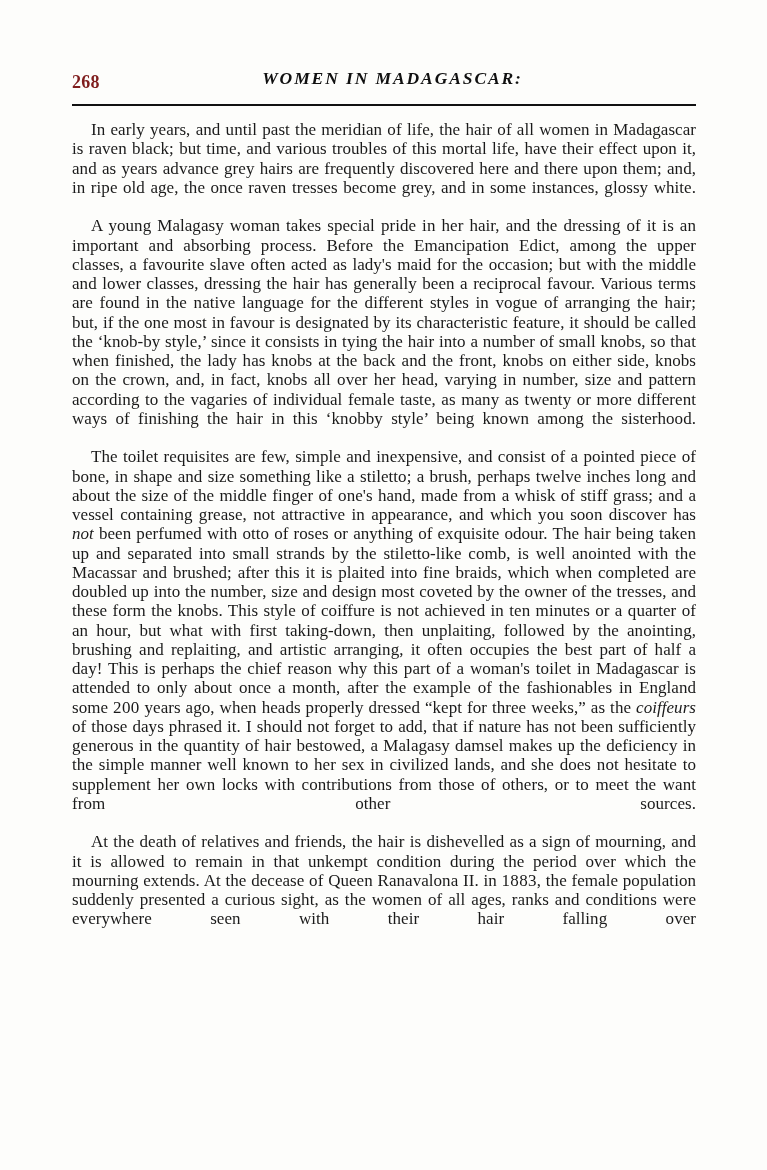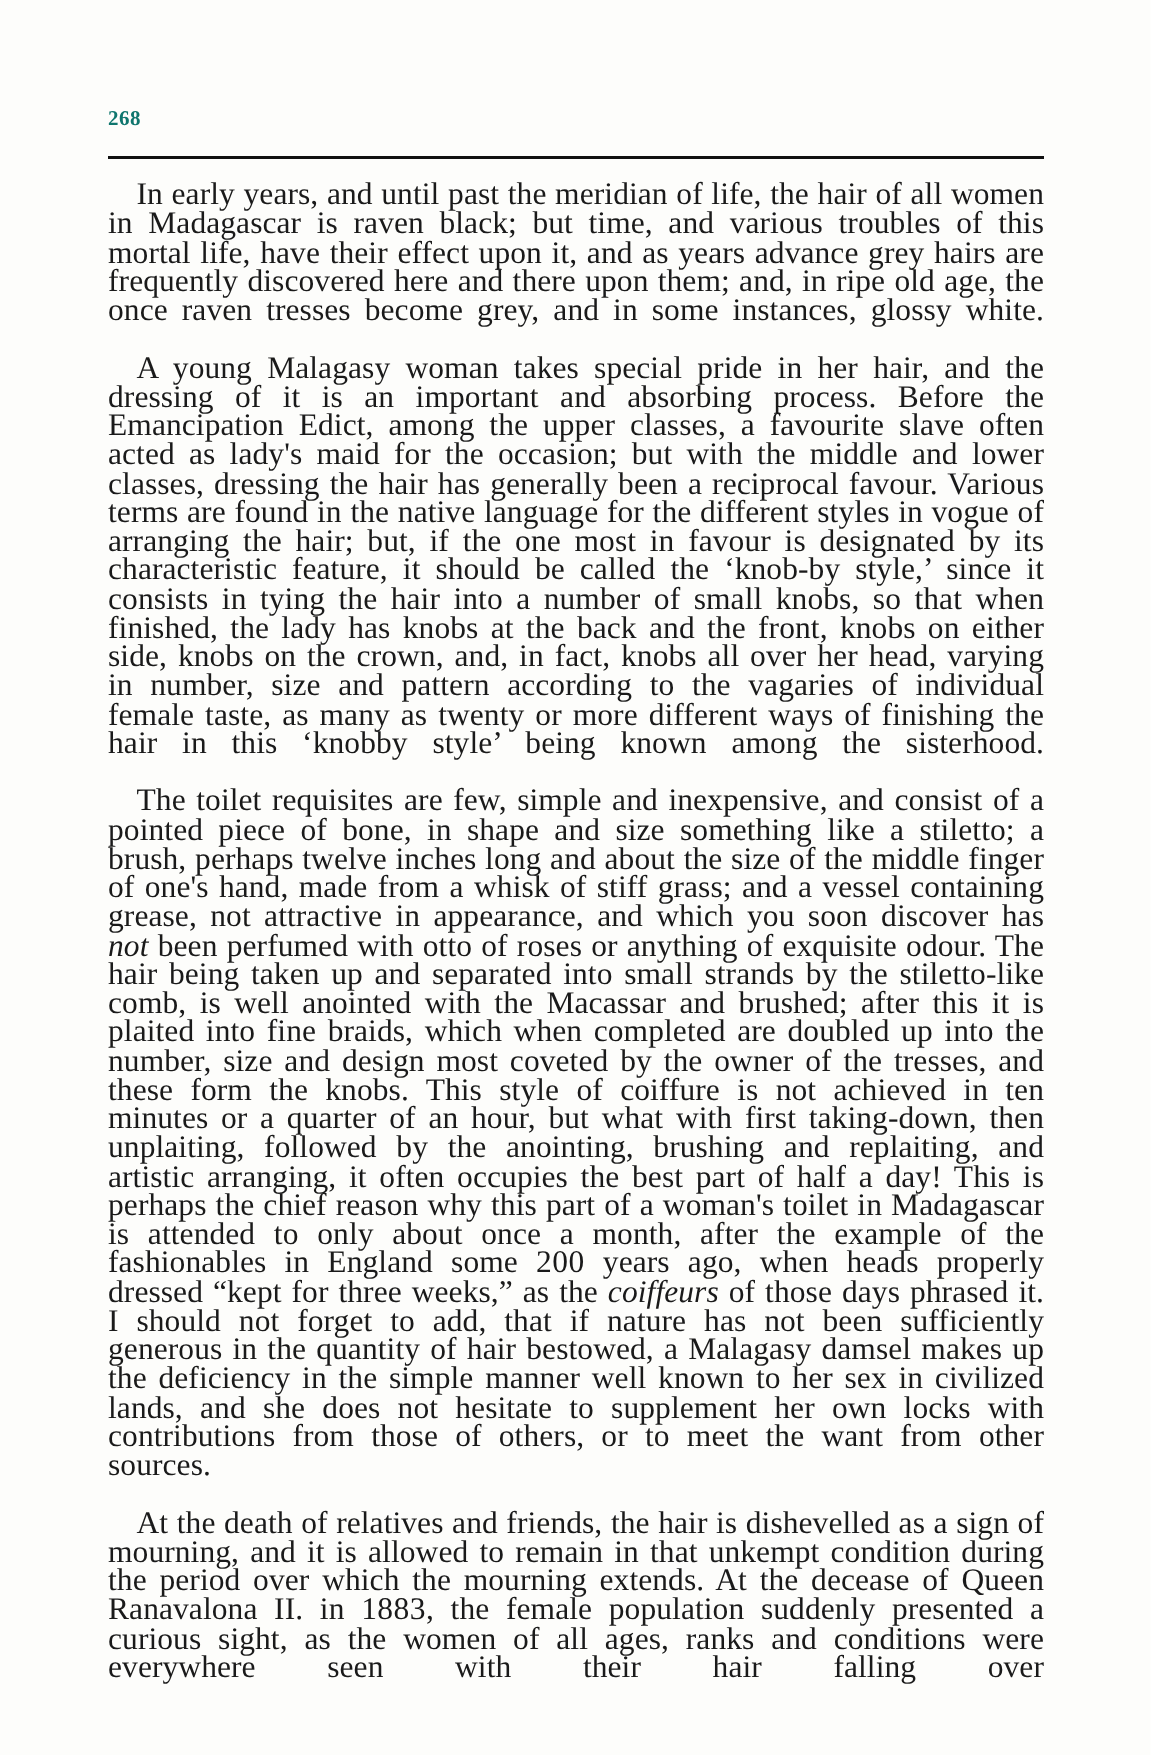--- a/index.html
+++ b/index.html
@@ -32,25 +32,25 @@
     left: 72px;
     top: 68px;
     width: 623px;
     height: 28px;
   }
 
   .folio {
     position: absolute;
     left: 0;
     top: 4px;
-    font-size: 14px;
+    font-size: 18px;
     font-weight: 700;
     letter-spacing: 0.4px;
     font-family: "Liberation Serif", "DejaVu Serif", serif;
-    color: #0f766e;
+    color: #7f1d1d;
   }
 
   .head-title {
     position: absolute;
     left: 0;
     top: 0;
     width: 623px;
     text-align: center;
     font-style: italic;
     font-weight: 700;
@@ -75,21 +75,21 @@
     position: absolute;
     left: 72px;
     top: 120px;
     width: 624px;
   }
 
   .para {
     margin: 0;
     text-align: justify;
     text-justify: inter-word;
-    font-size: 21px;
+    font-size: 17px;
     line-height: 19.25px;
     text-indent: 19px;
     letter-spacing: 0.05px;
     word-spacing: 0.4px;
     -webkit-font-smoothing: none;
   }
 
   .para + .para {
     margin-top: 0;
   }
@@ -109,20 +109,21 @@
     letter-spacing: 0.3px;
   }
 </style>
 </head>
 <body>
 
 <div class="page">
 
   <div class="running-head">
     <span class="folio oldstyle">268</span>
+    <span class="head-title">WOMEN IN MADAGASCAR:</span>
   </div>
 
   <div class="head-rule"></div>
 
   <div class="textblock">
     <p class="para">In early years, and until past the meridian of life, the hair of all women in Madagascar is raven black; but time, and various troubles of this mortal life, have their effect upon it, and as years advance grey hairs are frequently discovered here and there upon them; and, in ripe old age, the once raven tresses become grey, and in some instances, glossy white.</p>
     <p class="para"><span>A young Malagasy woman takes special pride in her hair, and the dressing of it is an important and absorbing process. Before the Emancipation Edict, among the upper classes, a favourite slave often acted as lady's maid for the occasion; but with the middle and lower classes, dressing the hair has generally been a reciprocal favour. Various terms are found in the native language for the different styles in vogue of arranging the hair; but, if the one most in favour is designated by its characteristic feature, it should be called the ‘knob-by style,’ since it consists in tying the hair into a number of small knobs, so that when finished, the lady has knobs at the back and the front, knobs on either side, knobs on the crown, and, in fact, knobs all over her head, varying in number, size and pattern according to the vagaries of individual female taste, as many as twenty or more different ways of finishing the hair in this ‘knobby style’ being known among the sisterhood.</span></p>
     <p class="para"><span>The toilet requisites are few, simple and inexpensive, and consist of a pointed piece of bone, in shape and size something like a stiletto; a brush, perhaps twelve inches long and about the size of the middle finger of one's hand, made from a whisk of stiff grass; and a vessel containing grease, not attractive in appearance, and which you soon discover has </span><em>not</em><span> been perfumed with otto of roses or anything of exquisite odour. The hair being taken up and separated into small strands by the stiletto-like comb, is well anointed with the Macassar and brushed; after this it is plaited into fine braids, which when completed are doubled up into the number, size and design most coveted by the owner of the tresses, and these form the knobs. This style of coiffure is not achieved in ten minutes or a quarter of an hour, but what with first taking-down, then unplaiting, followed by the anointing, brushing and replaiting, and artistic arranging, it often occupies the best part of half a day! This is perhaps the chief reason why this part of a woman's toilet in Madagascar is attended to only about once a month, after the example of the fashionables in England some </span><span class="oldstyle">200</span><span> years ago, when heads properly dressed “kept for three weeks,” as the </span><em>coiffeurs</em><span> of those days phrased it. I should not forget to add, that if nature has not been sufficiently generous in the quantity of hair bestowed, a Malagasy damsel makes up the deficiency in the simple manner well known to her sex in civilized lands, and she does not hesitate to supplement her own locks with contributions from those of others, or to meet the want from other sources.</span></p>
     <p class="para"><span>At the death of relatives and friends, the hair is dishevelled as a sign of mourning, and it is allowed to remain in that unkempt condition during the period over which the mourning extends. At the decease of Queen Ranavalona II. in </span><span class="oldstyle">1883</span><span>, the female population suddenly presented a curious sight, as the women of all ages, ranks and conditions were everywhere seen with their hair falling over</span></p>
   </div>

